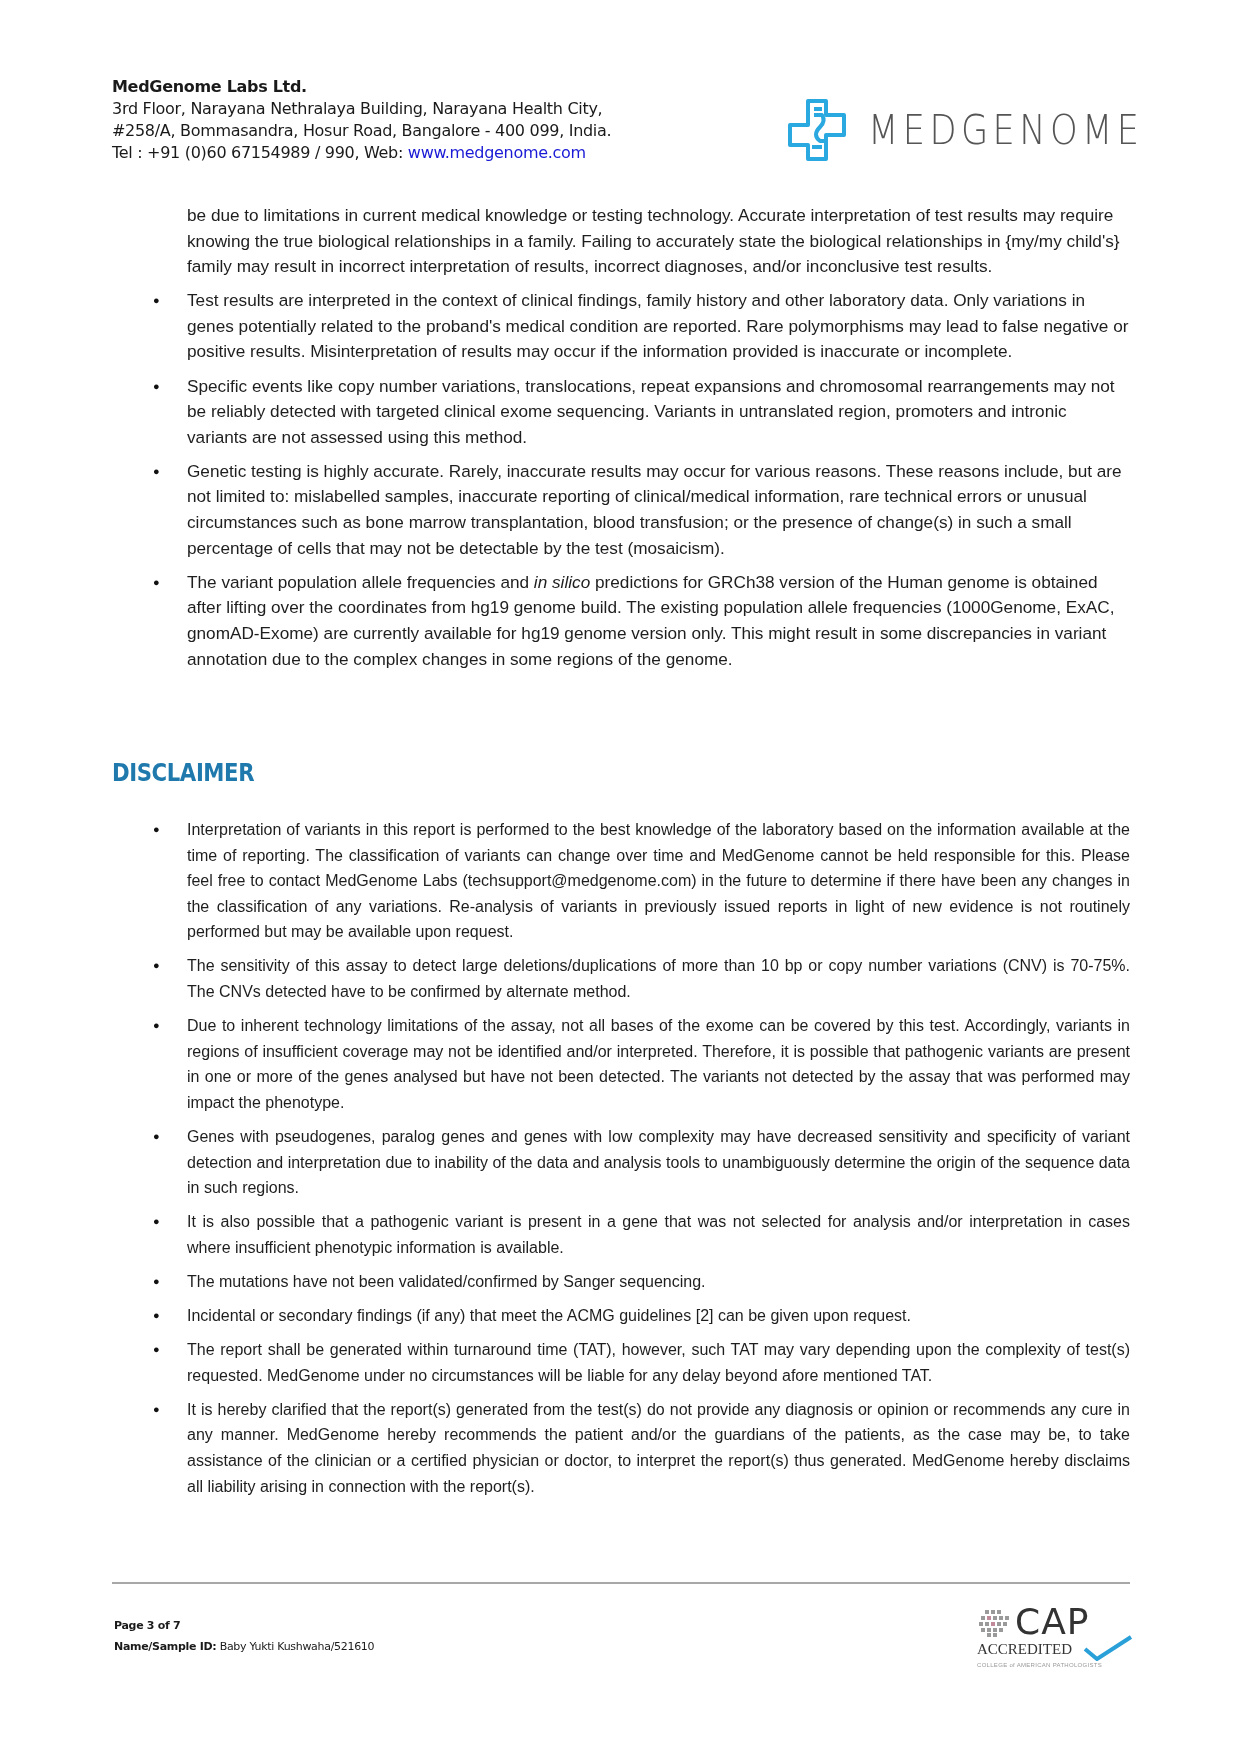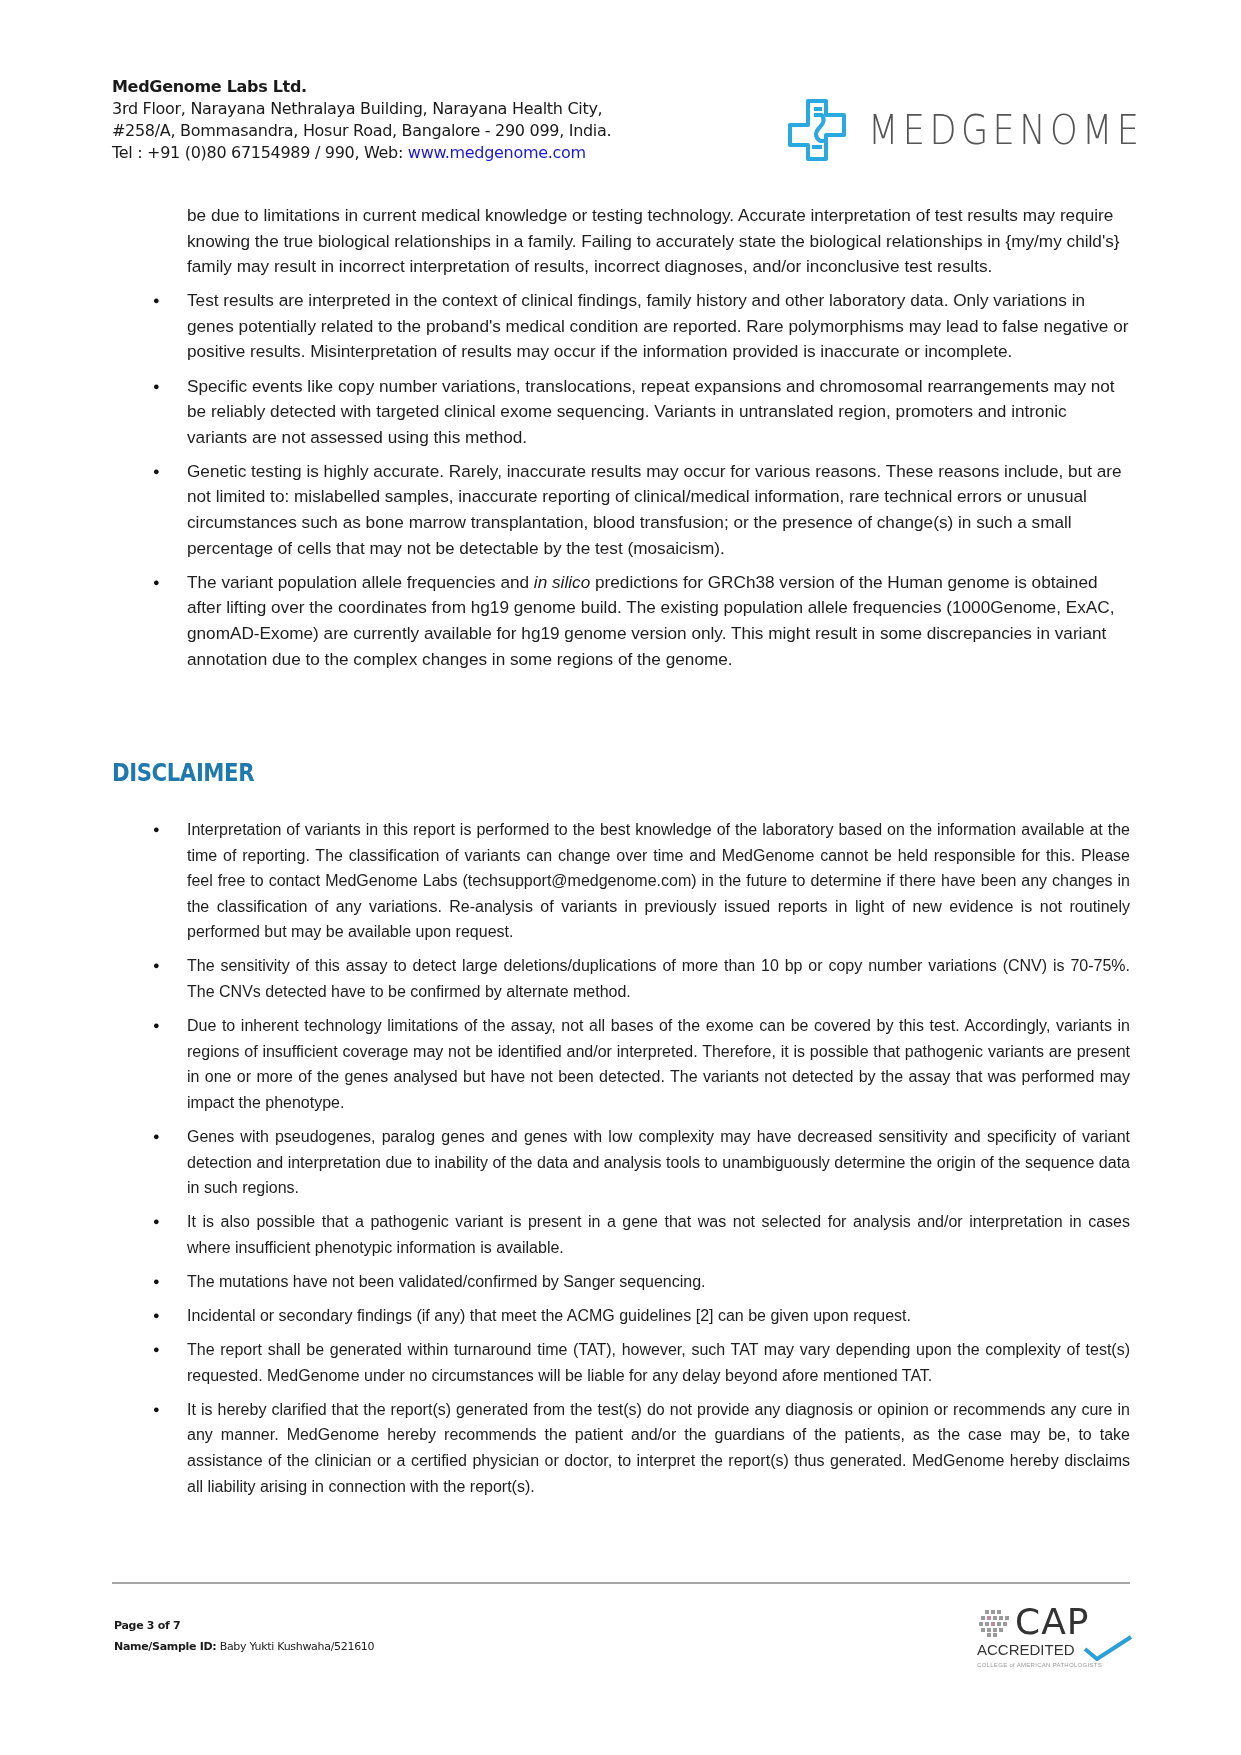--- a/index.html
+++ b/index.html
@@ -22,33 +22,33 @@
     .section-title { position: absolute; left: 112px; top: 758px; font-family: "DejaVu Sans", sans-serif; font-weight: bold;
                      font-size: 25px; color: #1f79ad; letter-spacing: -0.5px; transform: scaleX(0.85); transform-origin: left center; }
     .disc { position: absolute; left: 150px; top: 817px; width: 980px; font-size: 16px; line-height: 25.6px; color: #1e1e1e; }
     .disc ul.bullets li:first-child { margin-top: 0; }
     .footer-rule { position: absolute; left: 112px; top: 1582px; width: 1018px; height: 2px; background: #a7a7a7; }
     .footer { position: absolute; left: 114px; top: 1615px; font-family: "DejaVu Sans", sans-serif; font-size: 11px; line-height: 21px;
               letter-spacing: -0.3px; }
     .footer b { font-weight: bold; }
     .cap { position: absolute; left: 975px; top: 1605px; width: 160px; height: 64px; }
     .cap .cap-text { position: absolute; left: 40px; top: -4px; font-family: "DejaVu Sans", sans-serif; font-size: 36px; color: #333; letter-spacing: 1px; }
-    .cap .acc-text { position: absolute; left: 2px; top: 36px; font-family: Liberation Sans, sans-serif; font-size: 15px; color: #333; letter-spacing: 0px; }
+    .cap .acc-text { position: absolute; left: 2px; top: 36px; font-family: Liberation Serif, serif; font-size: 15px; color: #333; letter-spacing: 0px; }
     .cap .college { position: absolute; left: 2px; top: 57px; font-size: 6px; color: #999; letter-spacing: 0.3px; white-space: nowrap; }
     .cap .globe { position: absolute; left: 2px; top: 3px; width: 34px; height: 30px; }
     .cap .check { position: absolute; left: 108px; top: 30px; width: 50px; height: 26px; }
   </style>
 </head>
 <body>
 
 <div class="header">
   <div class="company">MedGenome Labs Ltd.</div>
   <div>3rd Floor, Narayana Nethralaya Building, Narayana Health City,</div>
-  <div>#258/A, Bommasandra, Hosur Road, Bangalore - 290 099, India.</div>
-  <div><span>Tel : +91 (0)80 67154989 / 990, Web: </span><span class="web">www.medgenome.com</span></div>
+  <div>#258/A, Bommasandra, Hosur Road, Bangalore - 400 099, India.</div>
+  <div><span>Tel : +91 (0)60 67154989 / 990, Web: </span><span class="web">www.medgenome.com</span></div>
 </div>
 
 <div class="logo">
   <svg viewBox="0 0 70 66">
     <g fill="none" stroke="#2aa8e0" stroke-width="4" stroke-linejoin="round">
       <path d="M24 4 h18 v14 h18 v20 h-18 v24 h-18 v-14 h-18 v-20 h18 z"></path>
       <path d="M30 12 h8 M30 18 h8 q4 6 -2 12 q-8 8 0 14 h6 M28 50 h10"></path>
     </g>
   </svg>
   <span class="wordmark">MEDGENOME</span>

